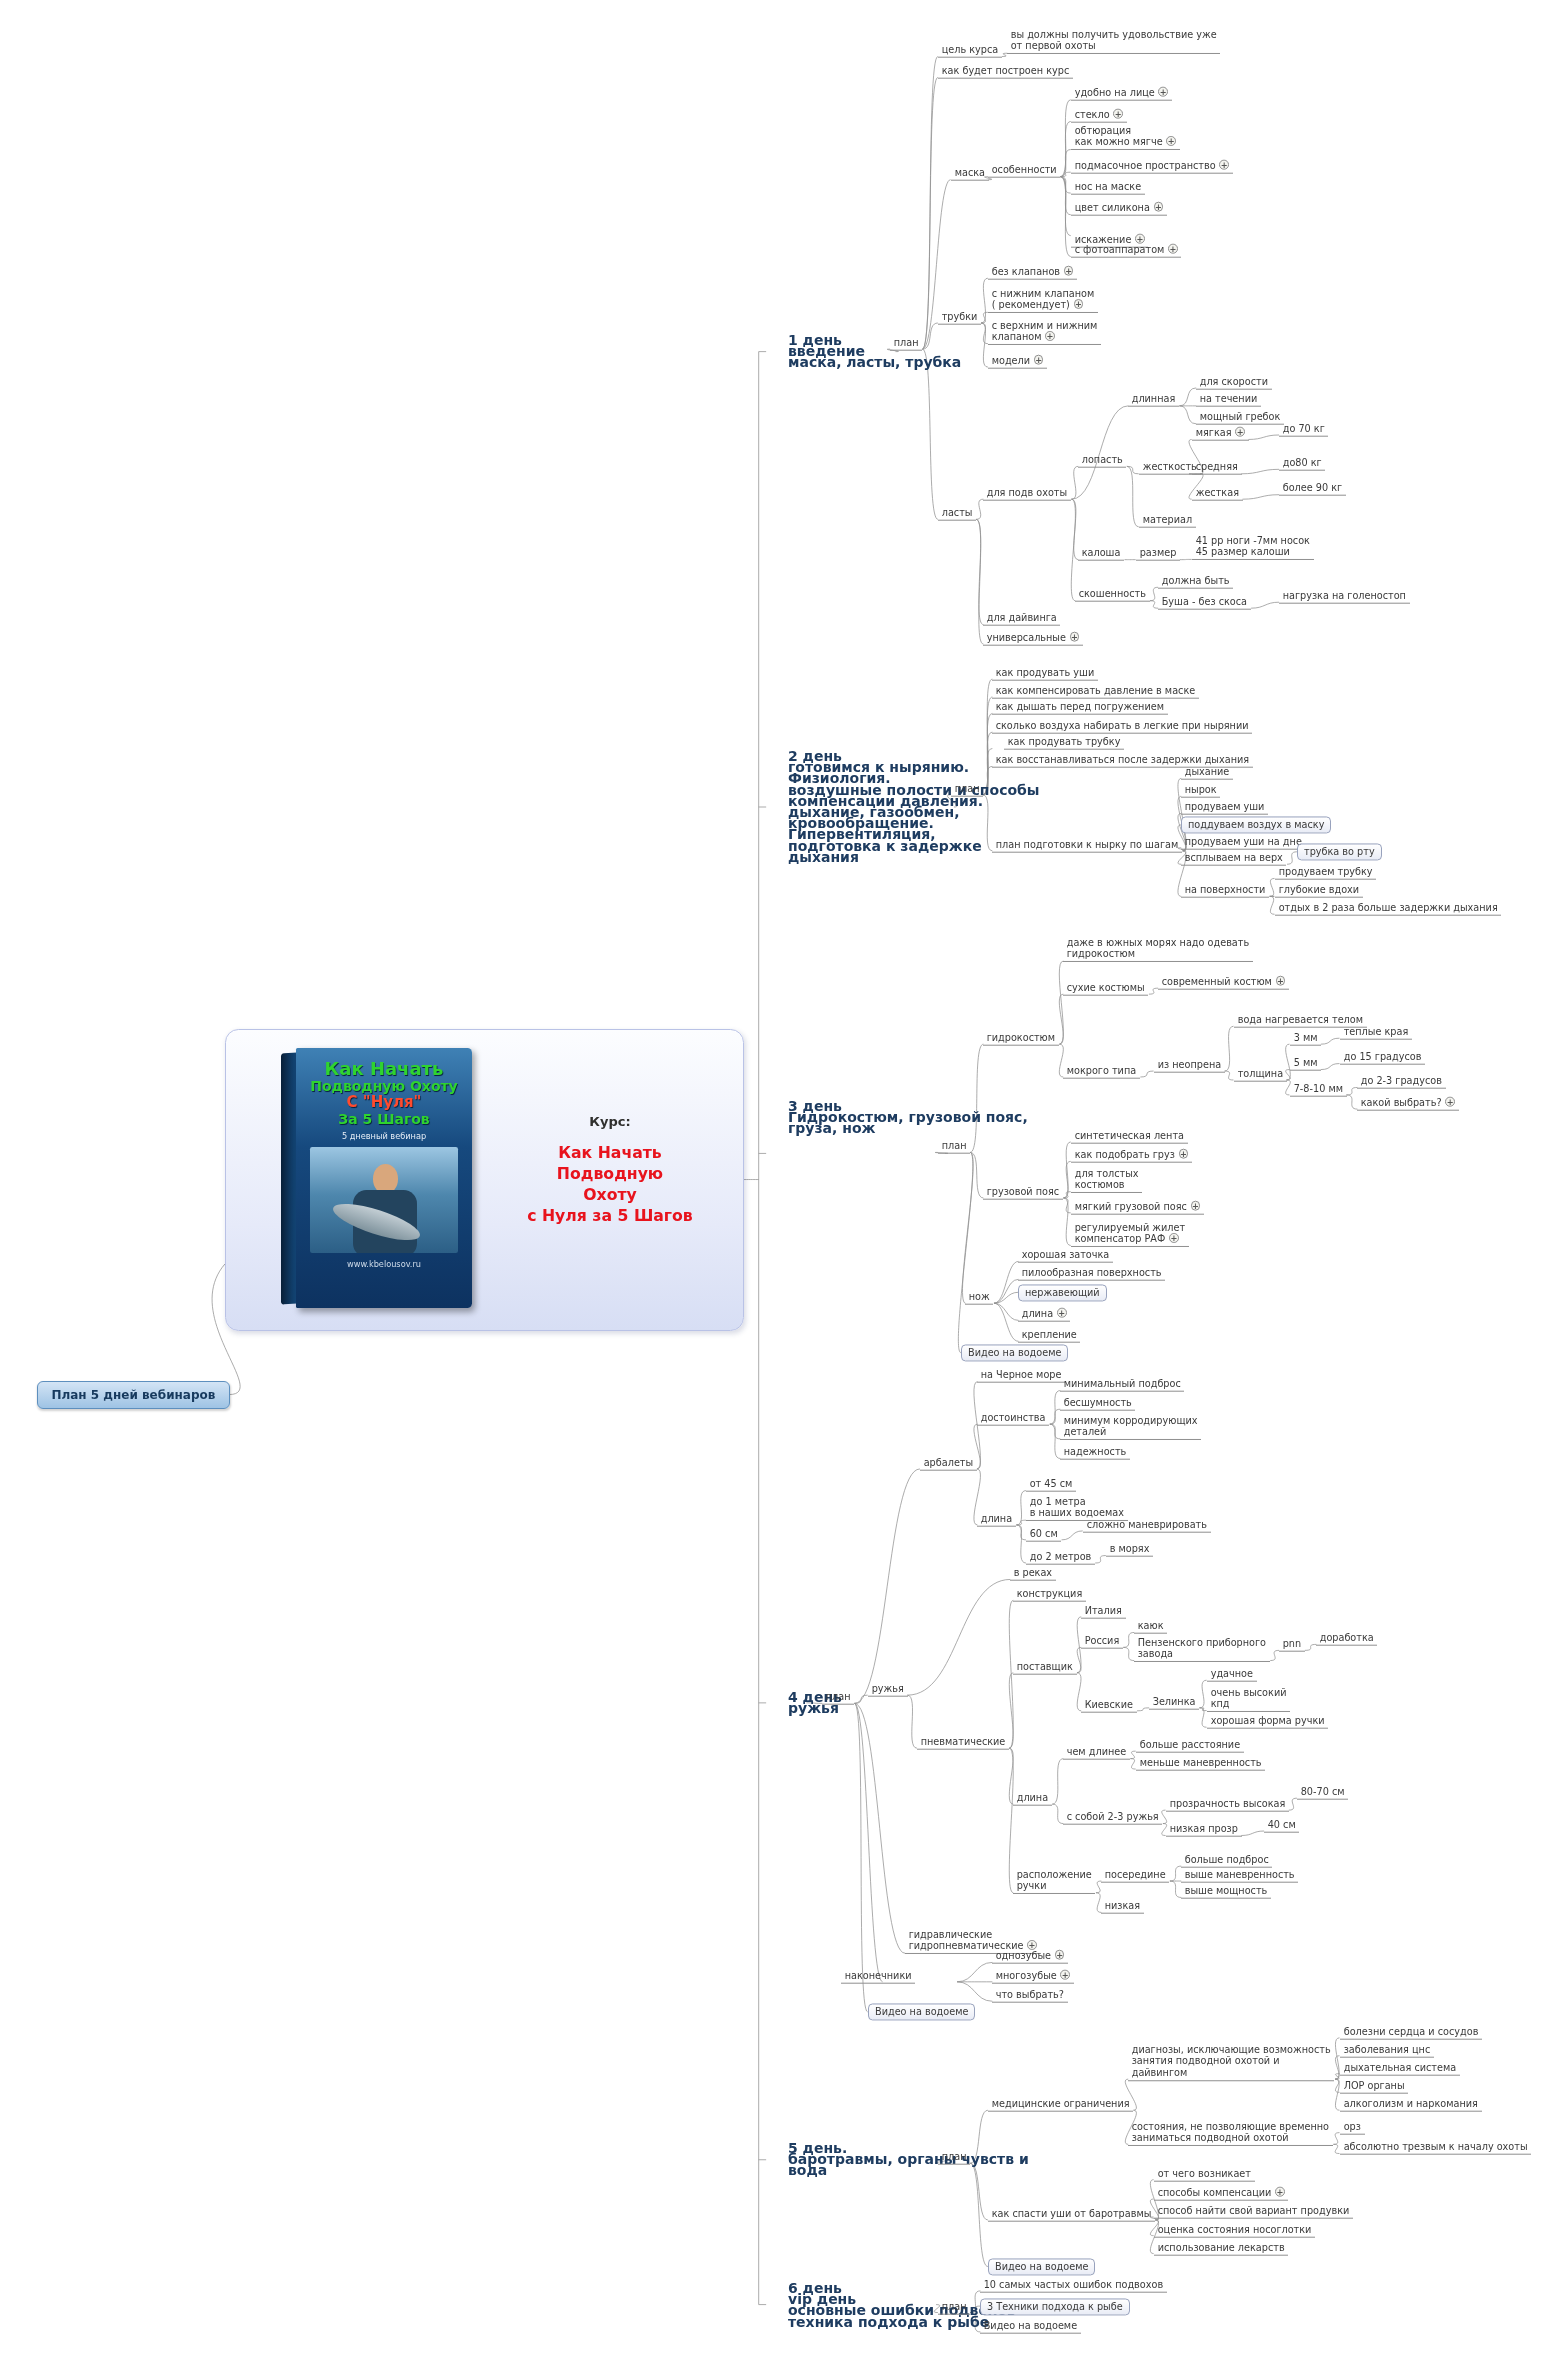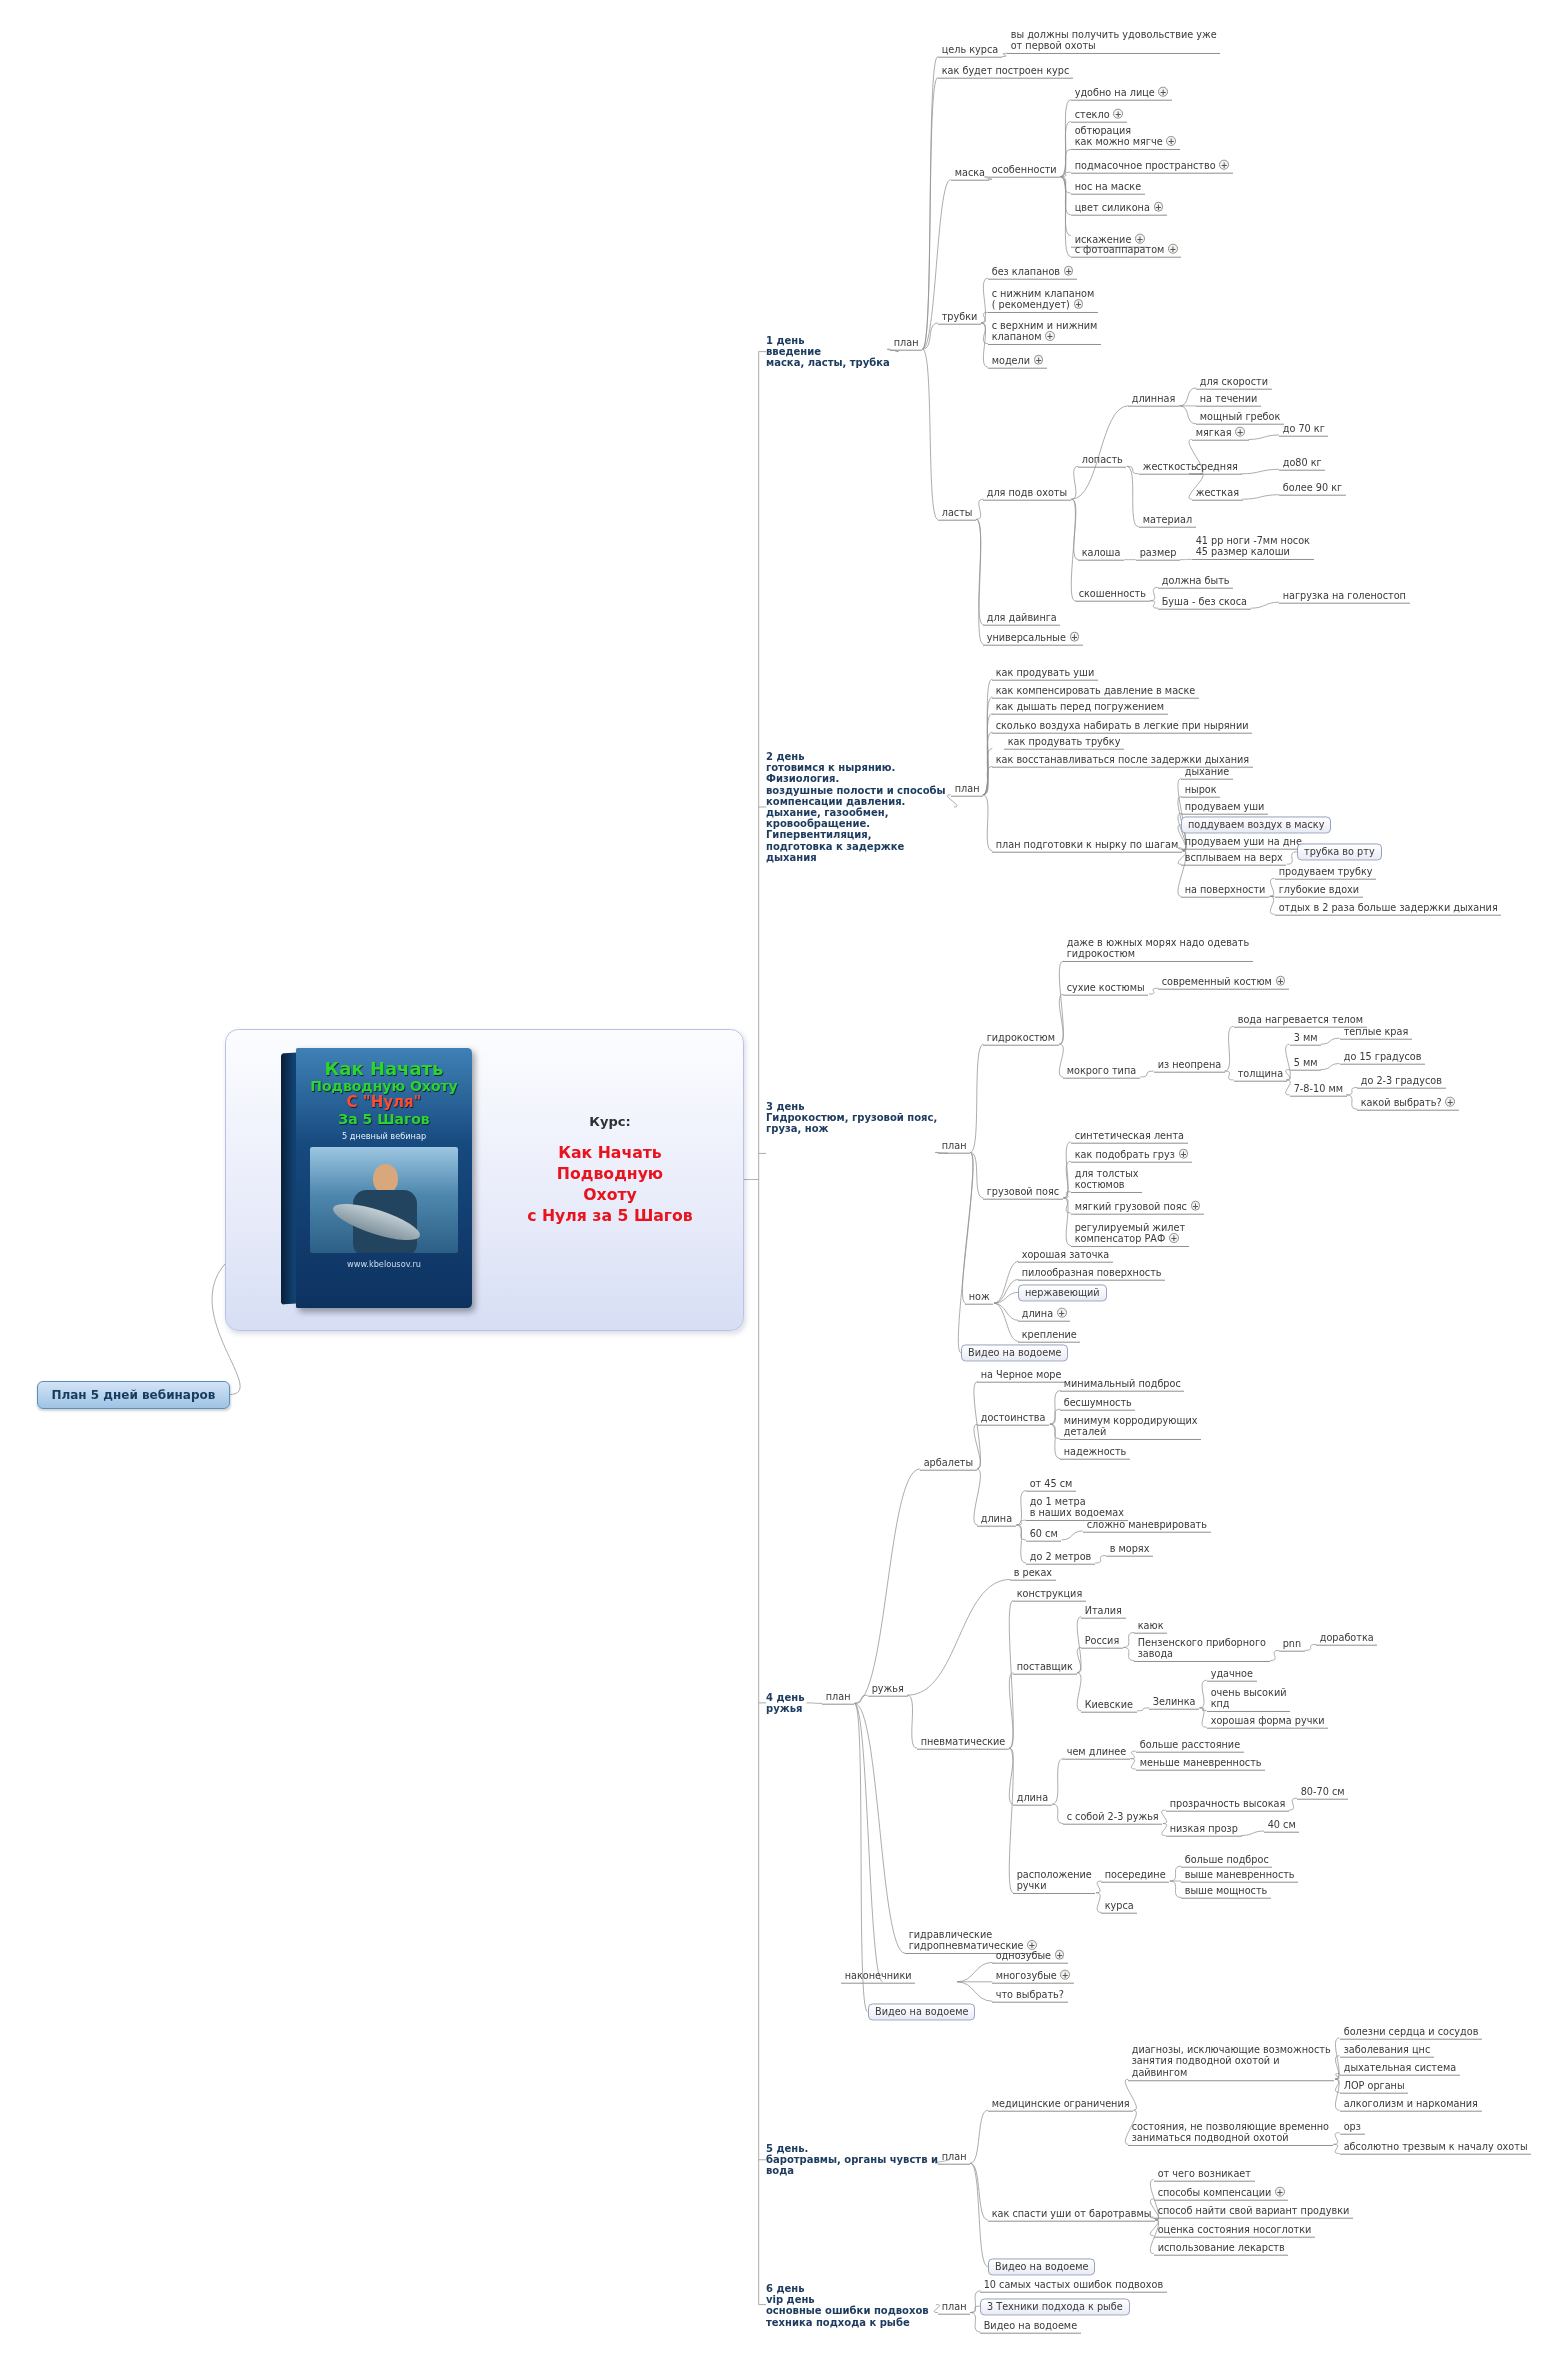--- a/index.html
+++ b/index.html
@@ -6,21 +6,21 @@
   #canvas{position:relative;width:1545px;height:2377px;background:#ffffff;overflow:hidden;
           font-family:"DejaVu Sans","Liberation Sans",sans-serif;}
   #edges{position:absolute;left:0;top:0;width:1545px;height:2377px;z-index:1;}
   #edges path{fill:none;stroke:#8f8f8f;stroke-width:1;}
 
   .node{position:absolute;transform:translateY(-50%);z-index:2;
         font-size:9.7px;line-height:1.18;color:#3a3a3a;white-space:pre-line;}
   .node.line,.node.plan{padding:0.7px 3.7px 1.5px 3.7px;border-bottom:0.7px solid #8f8f8f;}
   .node.box{padding:1.5px 6px 2.2px 6px;border:0.7px solid #98a2bd;border-radius:4.5px;
             background:linear-gradient(180deg,#ffffff,#e9ecf6);}
-  .node.label{font-weight:bold;color:#1e3c60;font-size:10px;line-height:11.2px;padding:0;border:none;}
+  .node.label{font-weight:bold;color:#1e3c60;font-size:14px;line-height:11.2px;padding:0;border:none;margin-left:22px;}
   .plus{display:inline-block;width:9.7px;height:9.7px;line-height:8.2px;text-align:center;
         border:0.7px solid #8f8f8f;border-radius:50%;background:#f4f4ef;color:#555;
         font-size:8.2px;font-weight:bold;margin-left:3.7px;vertical-align:0.7px;box-sizing:border-box;}
 
   #root-node{position:absolute;left:37px;top:1395px;transform:translateY(-50%);z-index:3;
         background:linear-gradient(180deg,#d3e4f5,#9ec3e4);border:0.7px solid #5d8fbe;border-radius:6px;
         padding:6px 13.4px;font-weight:bold;font-size:12px;color:#173a5e;
         box-shadow:0.7px 1.5px 2.2px rgba(0,0,0,.18);white-space:nowrap;}
 
   #card{position:absolute;left:225px;top:1029px;width:517px;height:300px;z-index:3;
@@ -420,21 +420,21 @@
     <div class="node line" style="left: 1166px; top: 1804px;"><span class="txt">прозрачность высокая</span></div>
     <div class="node line" style="left: 1297px; top: 1792px;"><span class="txt">80-70 см</span></div>
     <div class="node line" style="left: 1166px; top: 1829px;"><span class="txt">низкая прозр</span></div>
     <div class="node line" style="left: 1264px; top: 1825px;"><span class="txt">40 см</span></div>
     <div class="node line" style="left: 1013px; top: 1881px;"><span class="txt">расположение
 ручки</span></div>
     <div class="node line" style="left: 1101px; top: 1875px;"><span class="txt">посередине</span></div>
     <div class="node line" style="left: 1181px; top: 1860px;"><span class="txt">больше подброс</span></div>
     <div class="node line" style="left: 1181px; top: 1875px;"><span class="txt">выше маневренность</span></div>
     <div class="node line" style="left: 1181px; top: 1891px;"><span class="txt">выше мощность</span></div>
-    <div class="node line" style="left: 1101px; top: 1906px;"><span class="txt">курса</span></div>
+    <div class="node line" style="left: 1101px; top: 1906px;"><span class="txt">низкая</span></div>
     <div class="node line" style="left: 905px; top: 1941px;"><span class="txt">гидравлические
 гидропневматические</span><span class="plus">+</span></div>
     <div class="node line" style="left: 841px; top: 1976px;"><span class="txt">наконечники</span></div>
     <div class="node line" style="left: 992px; top: 1956px;"><span class="txt">однозубые</span><span class="plus">+</span></div>
     <div class="node line" style="left: 992px; top: 1976px;"><span class="txt">многозубые</span><span class="plus">+</span></div>
     <div class="node line" style="left: 992px; top: 1995px;"><span class="txt">что выбрать?</span></div>
     <div class="node box" style="left: 868px; top: 2012px;"><span class="txt">Видео на водоеме</span></div>
     <div class="node label" style="left: 766px; top: 2160px;"><span class="txt">5 день.
 баротравмы, органы чувств и
 вода</span></div>

